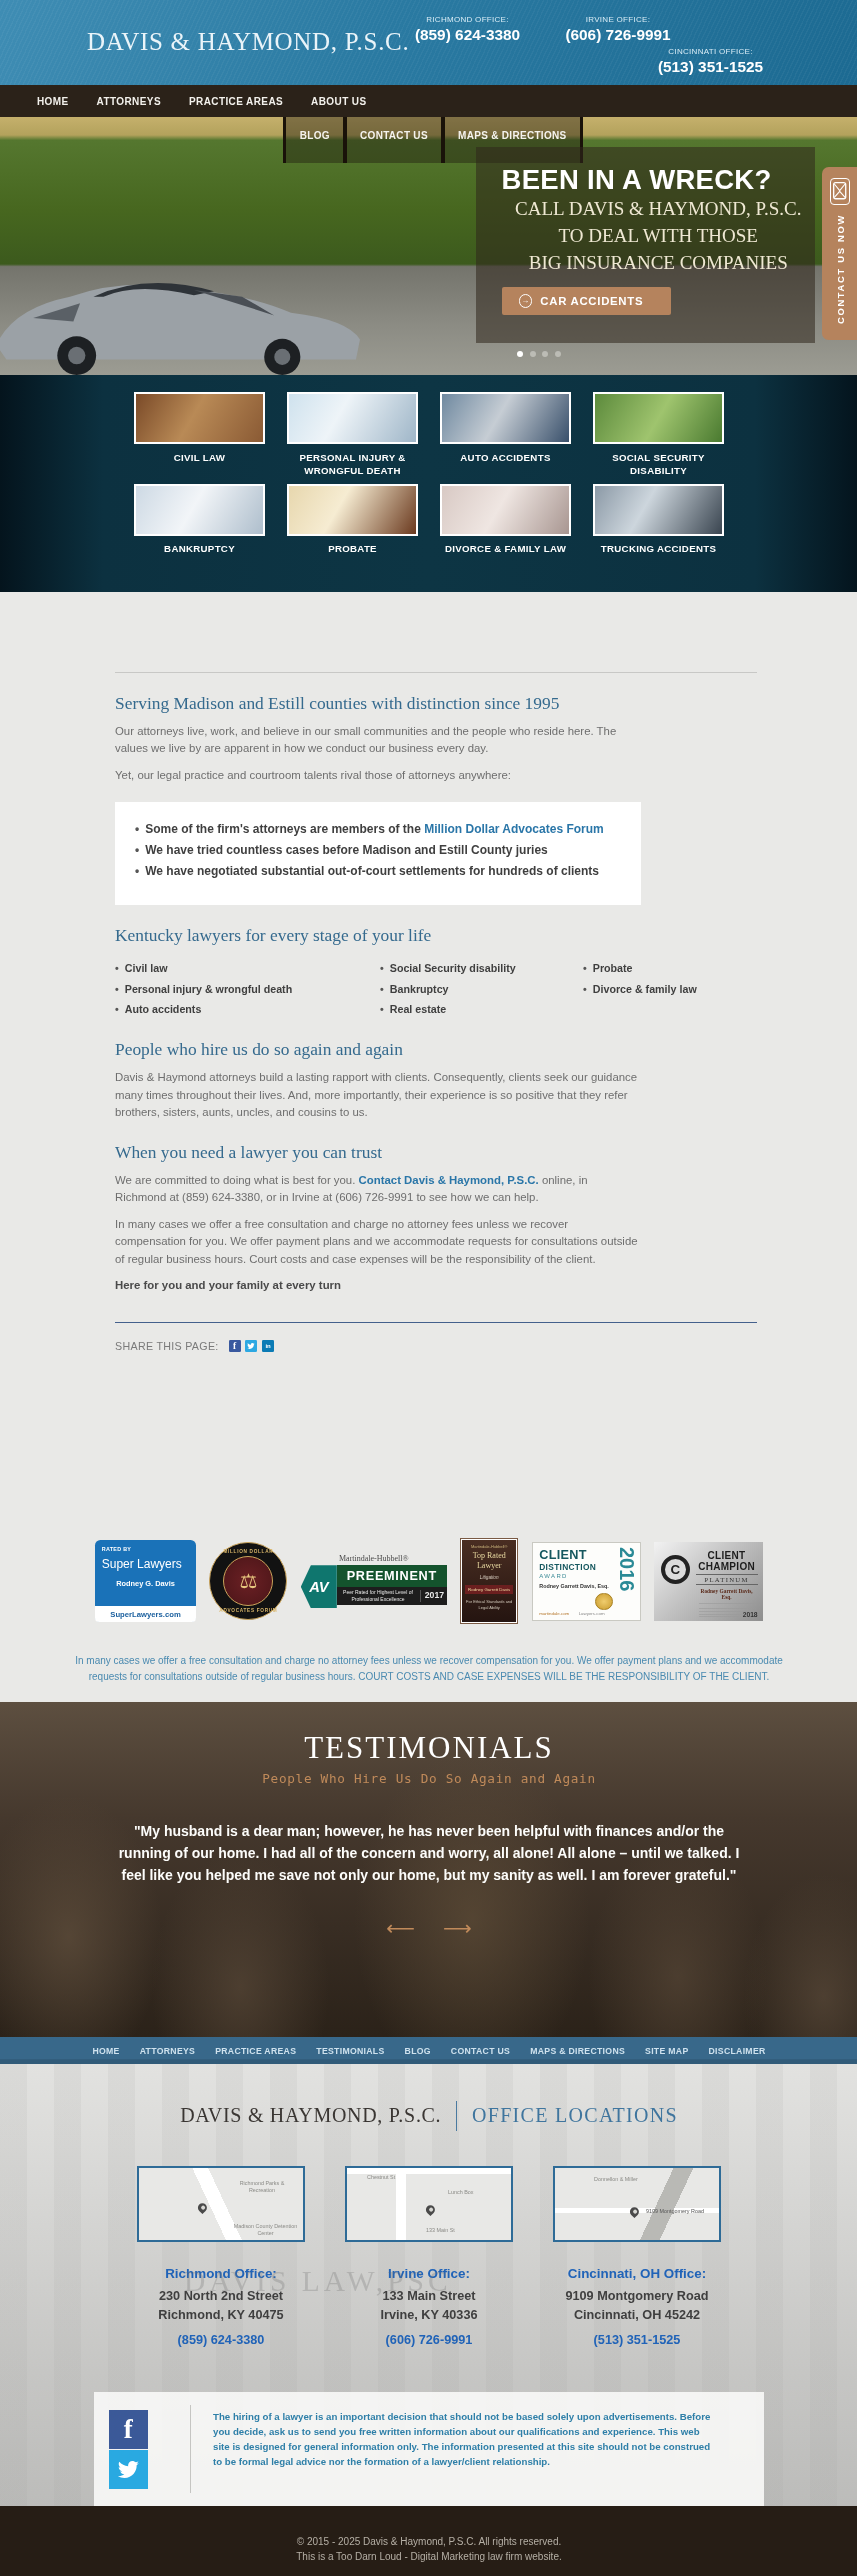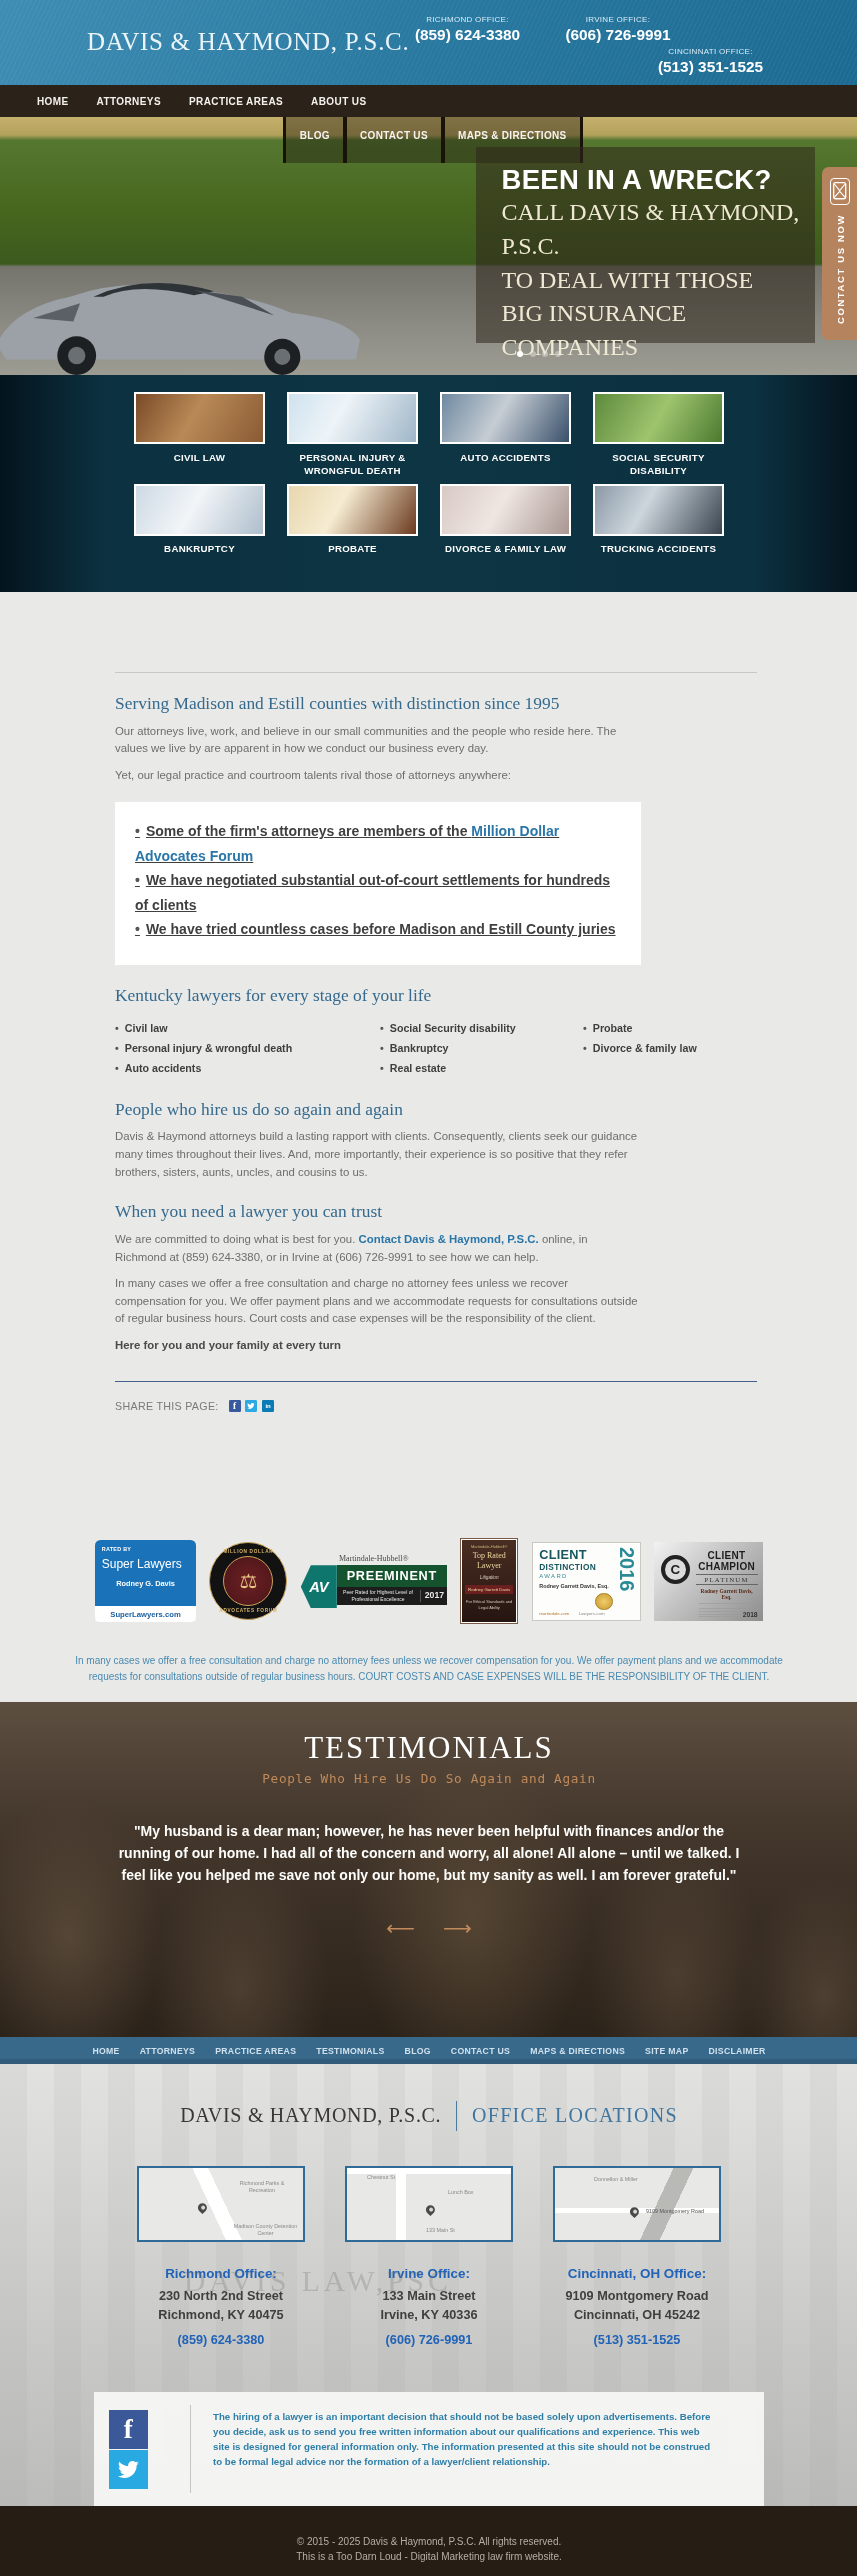--- a/index.html
+++ b/index.html
@@ -29,21 +29,21 @@
     background:
       linear-gradient(180deg,#c5b06c 0%,#b3a25c 7%,#55772f 9%,#47671f 36%,#3c5a1d 57%,#74746c 58%,#8b8b83 80%,#9c9c93 100%); }
   .hero-car { position:absolute; left:-6.7px; bottom:0; }
   .hero-nav { position:absolute; left:283px; top:0; display:flex; height:46px; }
   .hero-nav .vbar { width:3.4px; height:46px; background:#191209; }
   .hero-nav .hitem { background:rgba(28,20,12,0.40); color:#f5f3ee; font-size:10px; font-weight:bold;
     letter-spacing:0.3px; padding:13.4px 13.4px 0 13.4px; cursor:pointer; }
   .hero-box { position:absolute; left:476px; top:30px; width:339px; height:196px;
     background:rgba(48,38,27,0.55); padding:17.4px 0 0 25.5px; }
   .hero-headline { color:#ffffff; font-size:27.5px; font-weight:bold; letter-spacing:0.3px; }
-  .hero-line { font-family:"Liberation Serif",serif; color:#efe8d3; font-size:24px; line-height:1.4; }
+  .hero-line { font-family:"Liberation Serif",serif; color:#efe8d3; font-size:19px; line-height:1.4;text-align:center; }
   .hero-cta { display:inline-flex; align-items:center; gap:8px; margin-top:10.7px; background:#b5835d;
     color:#fff; font-size:11.4px; font-weight:bold; letter-spacing:0.7px; padding:7.4px 28px 7.4px 17.4px;
     border-radius:2px; cursor:pointer; }
   .cta-circle { width:13.4px; height:13.4px; border:1.3px solid #fff; border-radius:50%; display:flex;
     align-items:center; justify-content:center; font-size:8px; font-weight:bold; }
   .contact-tab { position:absolute; right:0; top:50px; width:36px; height:173px; background:#b5835d;
     border-radius:6.7px 0 0 6.7px; display:flex; flex-direction:column; align-items:center;
     padding-top:10.7px; cursor:pointer; }
   .env-box { width:20px; height:27px; border:1.3px solid #fff; border-radius:4px; display:flex;
     align-items:center; justify-content:center; color:#fff; font-size:10px; }
@@ -77,21 +77,21 @@
   .page-title { text-align:center; font-family:"Liberation Serif",serif; font-size:23px;
     color:#2f2b27; letter-spacing:0.3px; line-height:1.3; width:603px; margin:0 auto; }
   .title-rule { border:none; border-top:0.7px solid #c8c8c6; margin-top:34px; }
   .content h2 { font-family:"Liberation Serif",serif; font-weight:normal; color:#356a8e;
     font-size:17.4px; margin:20px 0 6.7px; }
   .content p { color:#6e6e6e; font-size:11.4px; line-height:1.55; margin:8.7px 0; max-width:526px; }
   .content p.bold { color:#4a4a4a; font-weight:bold; }
   a.textlink { color:#2a76a8; text-decoration:none; font-weight:bold; cursor:pointer; }
   .white-box { background:#ffffff; width:526px; padding:17.4px 20px 23px; margin:17.4px 0; }
   .white-box ul { list-style:none; }
-  .white-box li { font-size:14px; font-weight:bold; color:#3f3f3f; line-height:1.75;text-decoration:underline; }
+  .white-box li { font-size:12px; font-weight:bold; color:#3f3f3f; line-height:1.75; }
   .white-box li::before { content:"•"; color:#555; margin-right:6px; }
   .cols { display:flex; margin:12px 0 5.4px; }
   .col { list-style:none; }
   .col-1 { width:265px; } .col-2 { width:203px; } .col-3 { width:154px; }
   .col li { font-size:10.7px; font-weight:bold; color:#3f3f3f; line-height:1.9; }
   .col li::before { content:"•"; color:#555; margin-right:6px; }
   .share-row { border-top:0.7px solid #44608c; margin-top:27px; padding-top:17.4px; display:flex;
     align-items:center; gap:4.7px; }
   .share-label { color:#7a7a7a; font-size:10.7px; letter-spacing:0.3px; margin-right:5.4px; }
   .share-ic { width:12px; height:12px; border-radius:1.3px; display:flex; align-items:center;
@@ -354,22 +354,22 @@
 
 <div class="band content">
   <div class="container">
     <hr class="title-rule">
     <h2>Serving Madison and Estill counties with distinction since 1995</h2>
     <p>Our attorneys live, work, and believe in our small communities and the people who reside here. The values we live by are apparent in how we conduct our business every day.</p>
     <p>Yet, our legal practice and courtroom talents rival those of attorneys anywhere:</p>
     <div class="white-box">
       <ul>
         <li><span>Some of the firm's attorneys are members of the </span><a class="textlink">Million Dollar Advocates Forum</a></li>
+        <li>We have tried countless cases before Madison and Estill County juries</li>
         <li>We have negotiated substantial out-of-court settlements for hundreds of clients</li>
-        <li>We have tried countless cases before Madison and Estill County juries</li>
       </ul>
     </div>
     <h2>Kentucky lawyers for every stage of your life</h2>
     <div class="cols">
       <ul class="col col-1">
         <li>Civil law</li>
         <li>Personal injury &amp; wrongful death</li>
         <li>Auto accidents</li>
       </ul>
       <ul class="col col-2">

